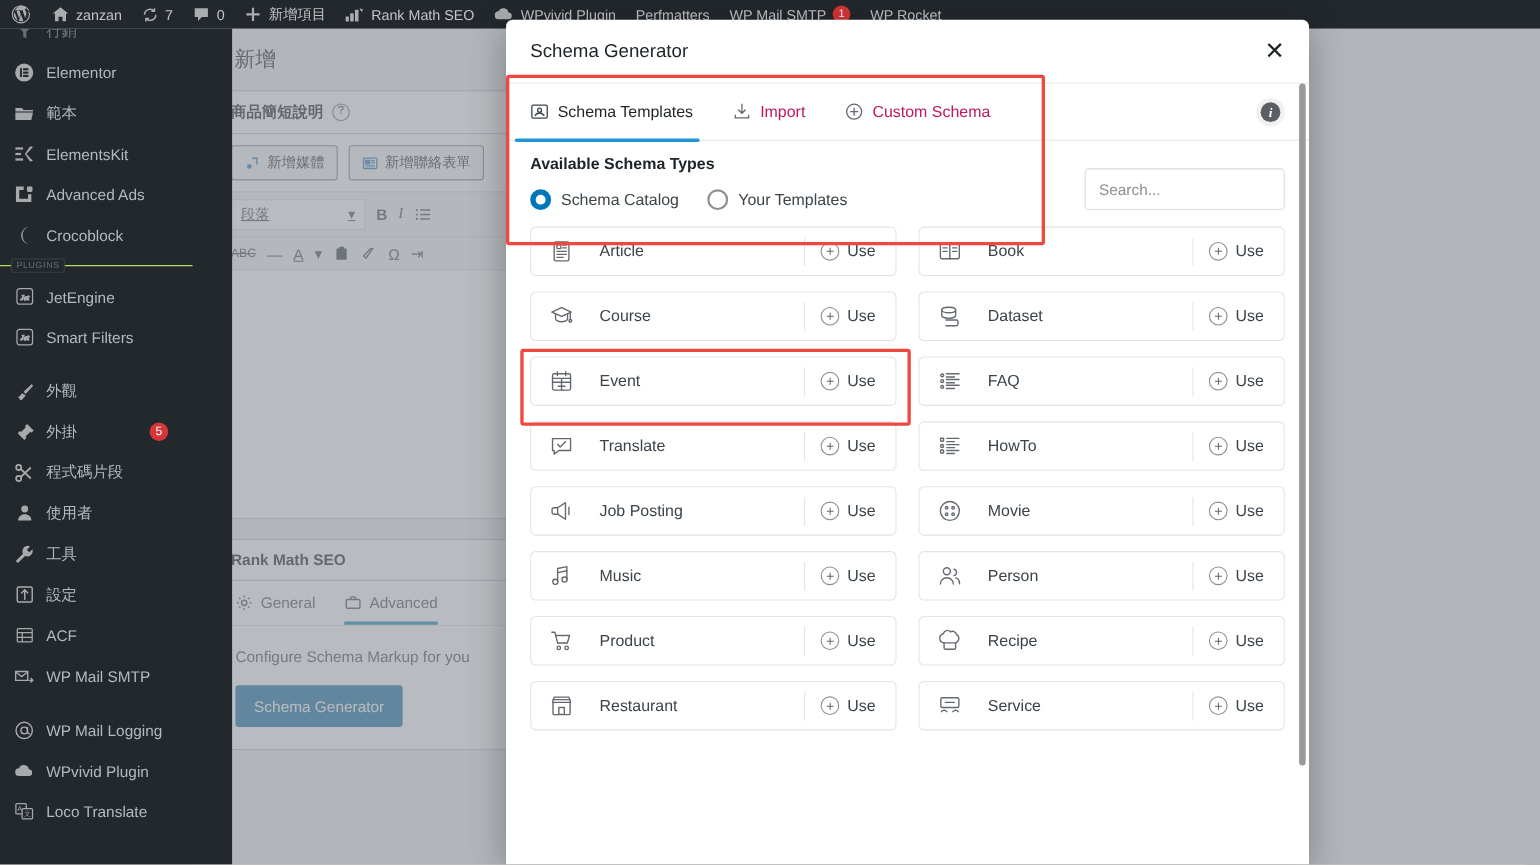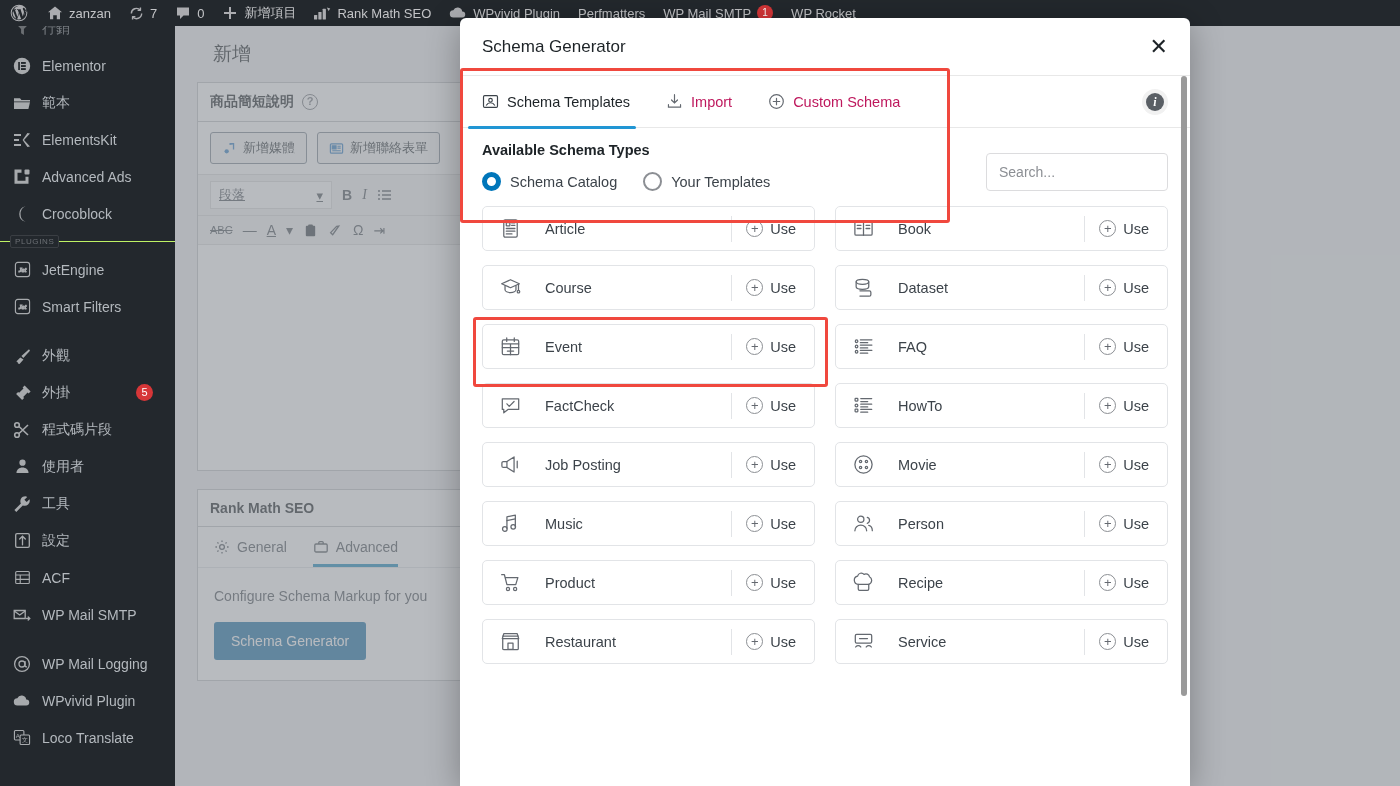--- a/index.html
+++ b/index.html
@@ -24,21 +24,21 @@
   .ab-item .ab-ico { display: flex; align-items: center; opacity: .85; }
   .ab-badge {
     background: #d63638; color: #fff; border-radius: 9px;
     font-size: 10px; line-height: 16px; min-width: 16px; height: 16px;
     text-align: center; padding: 0 4px; display: inline-block;
   }
   .wp-logo { width: 20px; height: 20px; }
 
   
   .adminmenu {
-    position: absolute; top: 26px; left: 0; width: 175px; height: 760px;
+    position: absolute; top: 26px; left: 0; width: 211px; height: 760px;
     background: #23282d; z-index: 20; overflow: hidden;
   }
   .menu-scroll { position: absolute; top: -16px; left: 0; width: 175px; }
   .menu-item {
     display: flex; align-items: center; height: 37px; padding-left: 12px;
     color: #b4b9be; font-size: 14px; gap: 10px;
   }
   .menu-item .mi-ico {
     width: 20px; height: 20px; display: flex; align-items: center;
     justify-content: center; flex: 0 0 20px; color: #a7aaad;
@@ -820,21 +820,21 @@
                 <span>Use</span>
               </span>
             </div>
             <div class="card">
               <span class="card-ico">
                 <svg width="21" height="21" viewBox="0 0 20 20" fill="none" stroke="#646970" stroke-width="1.2" stroke-linecap="round" stroke-linejoin="round">
                   <path d="M2.2 3.6h15.6v10.2H7.6L3.6 17v-3.2H2.2z"></path>
                   <path d="M6.6 8.4l2.2 2.4 4.6-4.6"></path>
                 </svg>
               </span>
-              <span class="card-label">FactCheck</span>
+              <span class="card-label">Translate</span>
               <span class="card-use">
                 <span class="plus-circ">+</span>
                 <span>Use</span>
               </span>
             </div>
             <div class="card">
               <span class="card-ico">
                 <svg width="21" height="21" viewBox="0 0 20 20" fill="none" stroke="#646970" stroke-width="1.2" stroke-linecap="round" stroke-linejoin="round">
                   <rect x="2" y="3.2" width="2.6" height="2.6" rx=".5"></rect>
                   <circle cx="3.3" cy="10" r="1.3"></circle>

